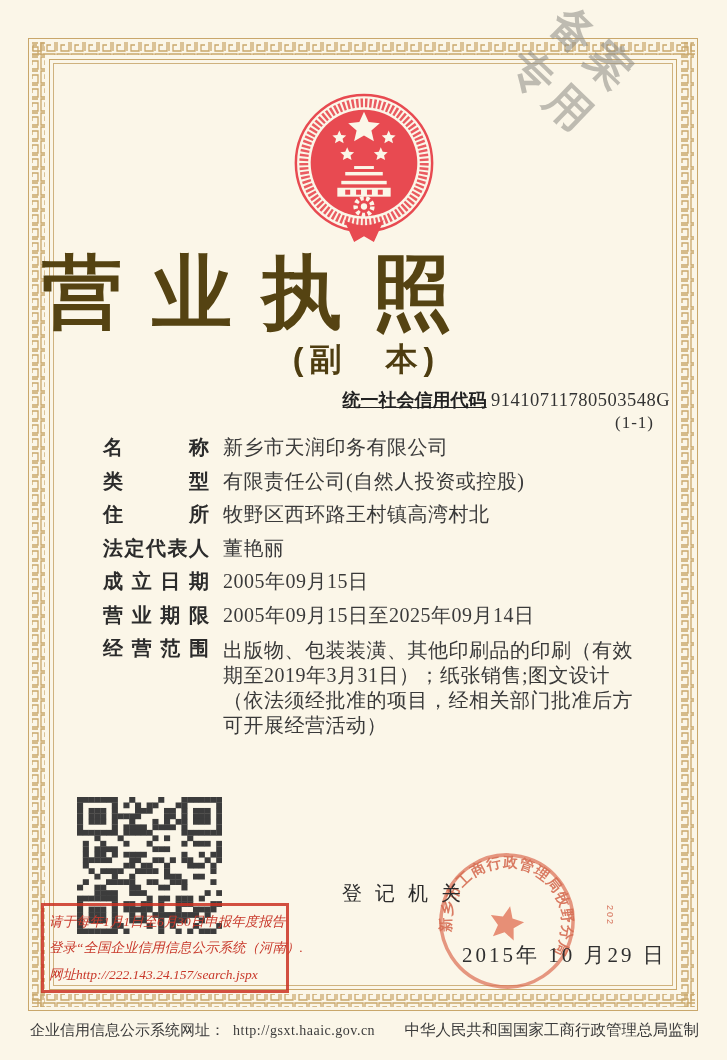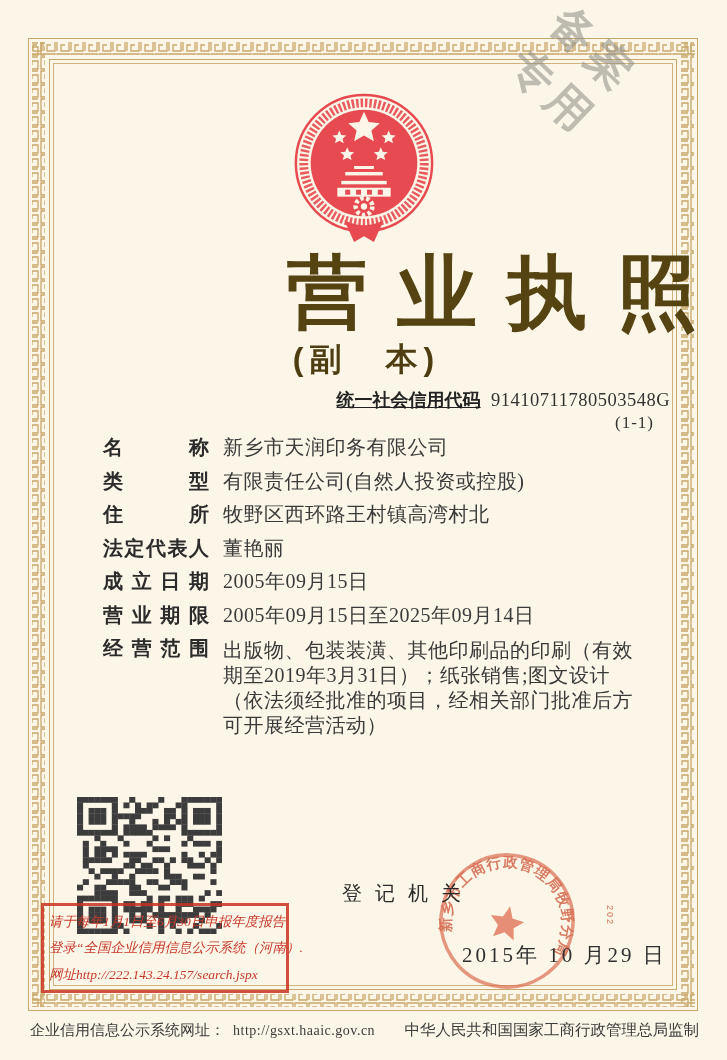--- a/index.html
+++ b/index.html
@@ -11,30 +11,30 @@
   .meander-svg{position:absolute;left:0;top:0;pointer-events:none;}
   .frame-inner{position:absolute;left:49px;top:59px;right:50px;bottom:70px;
         border:1px solid #c9a76b;pointer-events:none;}
   .frame-inner2{position:absolute;left:53px;top:63px;right:54px;bottom:74px;
         border:1px solid #cfb27e;pointer-events:none;}
   
   .watermark{position:absolute;left:578px;top:-6px;transform:rotate(44deg);transform-origin:0 0;
         font-size:44px;font-weight:600;letter-spacing:6px;color:rgba(141,138,131,0.55);z-index:3;}
   
   .emblem{position:absolute;left:50%;top:90px;transform:translateX(-50%);}
-  .title{position:absolute;left:0;right:0;top:240px;margin:0;text-align:right;
+  .title{position:absolute;left:0;right:0;top:240px;margin:0;text-align:left;
         font-size:80px;font-weight:bold;letter-spacing:30px;padding-left:42px;box-sizing:border-box;
         color:#554312;}
   .subtitle{position:absolute;left:0;right:0;top:338px;text-align:center;
         font-size:32px;font-weight:600;letter-spacing:6px;padding-left:6px;box-sizing:border-box;
         color:#4e3d10;}
   
   .credit{position:absolute;top:388px;left:0;right:57px;text-align:right;}
   .cc-label{font-weight:bold;font-size:18px;color:#222;text-decoration:underline;}
-  .cc-value{font-family:"Liberation Serif",serif;font-size:18.5px;color:#333;letter-spacing:0.5px;margin-left:6px;}
+  .cc-value{font-family:"Liberation Serif",serif;font-size:18.5px;color:#333;letter-spacing:0.5px;}
   .pageno{position:absolute;top:413px;right:73px;font-family:"Liberation Serif",serif;
         font-size:17px;color:#333;letter-spacing:1px;}
   
   .fields{position:absolute;left:103px;top:437px;width:545px;}
   .frow{display:flex;margin-bottom:12.5px;align-items:flex-start;}
   .flabel{flex:none;width:106px;margin-right:14px;font-weight:bold;font-size:20px;color:#2b2b2b;
         text-align:justify;text-align-last:justify;text-justify:inter-character;line-height:1.05;}
   .fvalue{font-family:"Liberation Serif",serif;font-size:20px;color:#3a3a3a;line-height:1.05;
         letter-spacing:0.5px;}
   .scope .fvalue{line-height:25px;}

